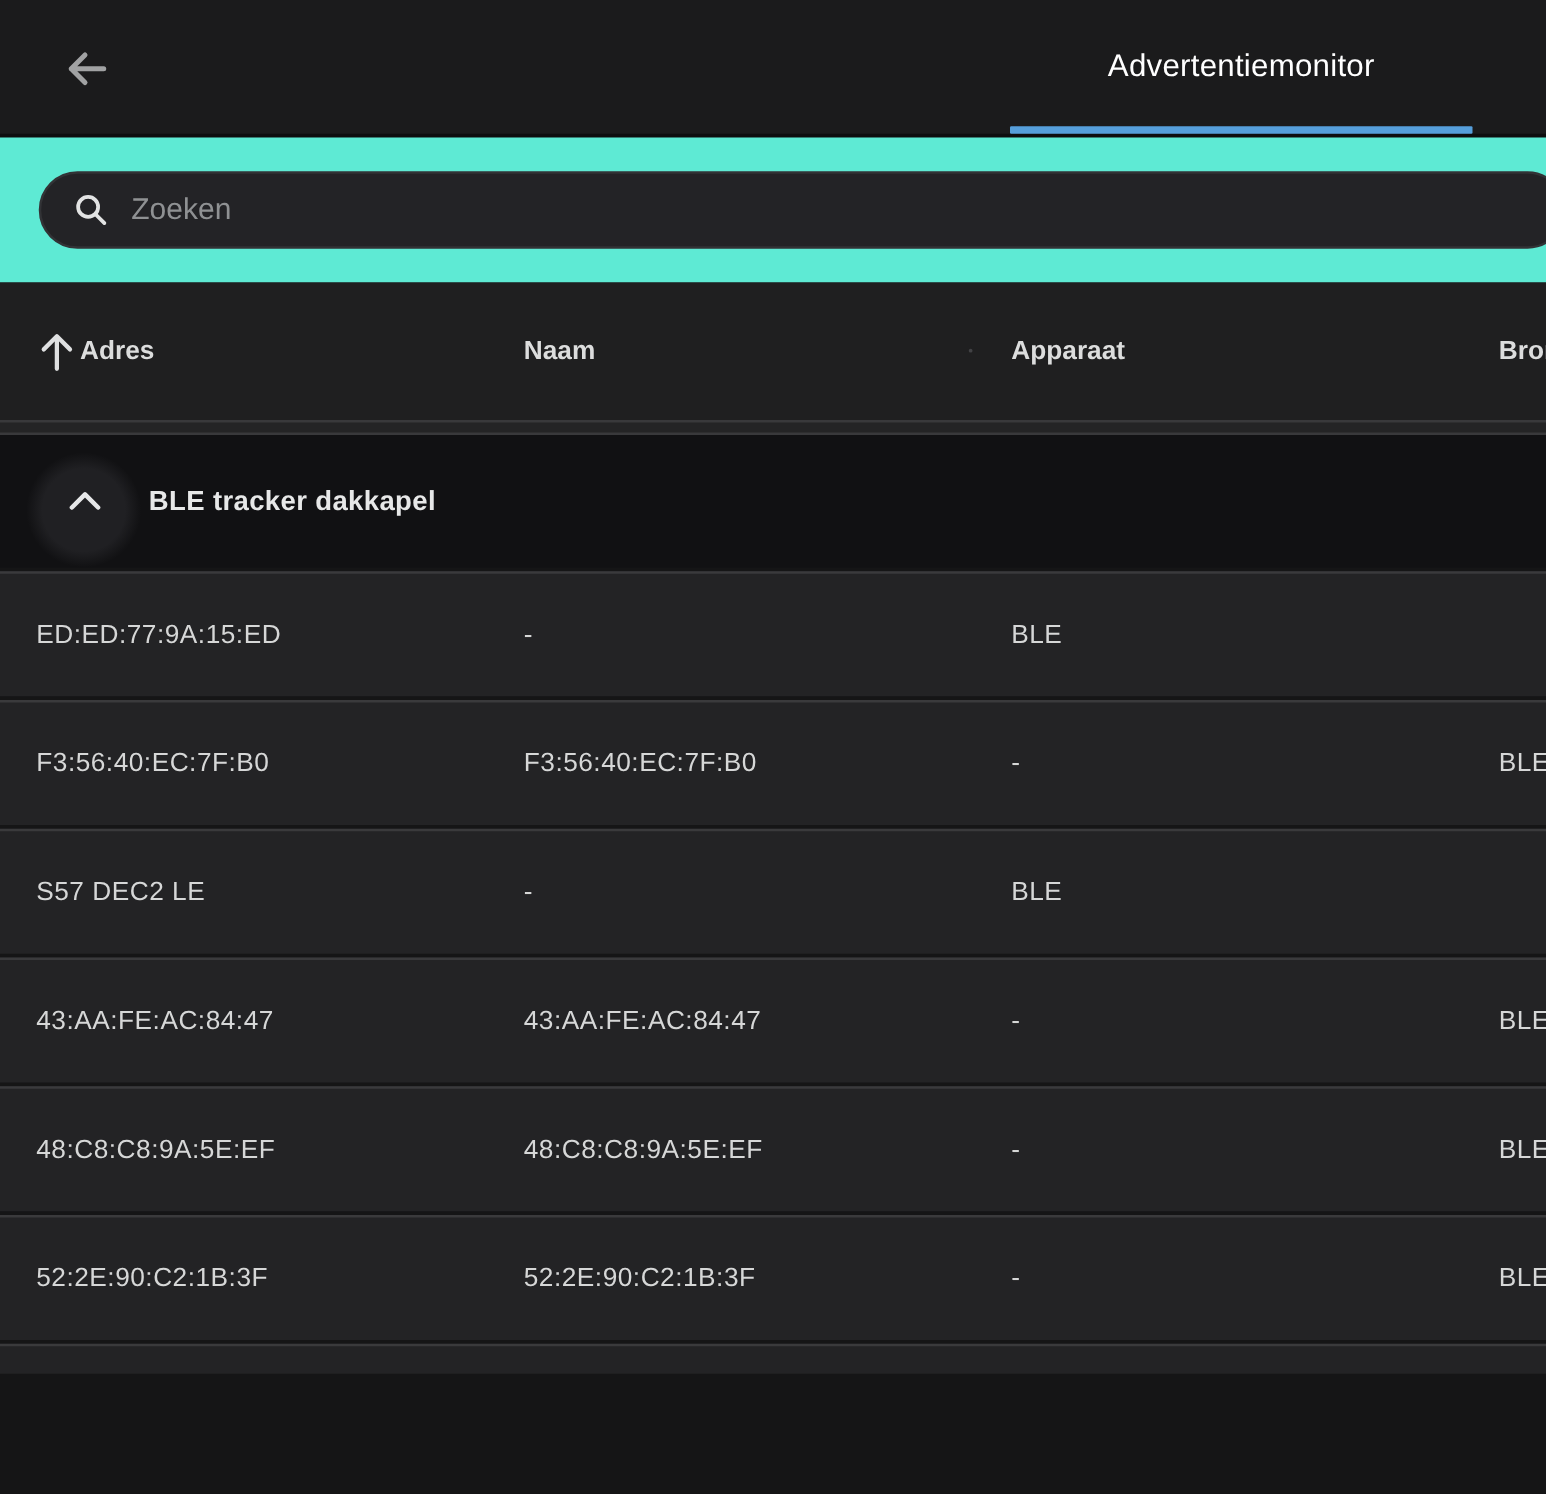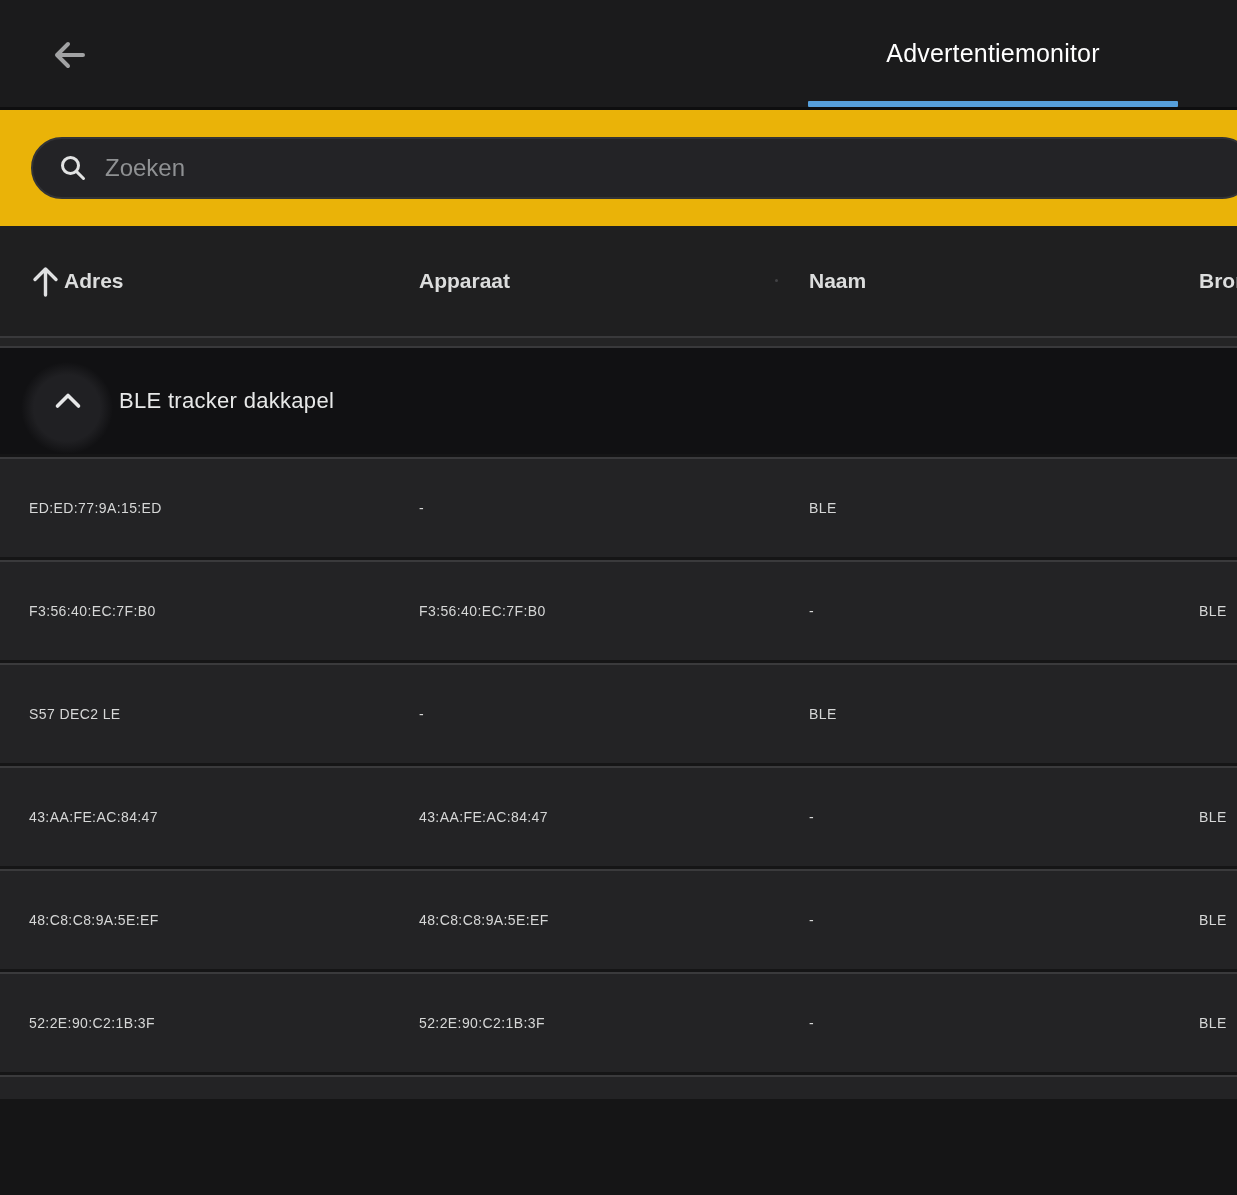--- a/index.html
+++ b/index.html
@@ -26,21 +26,21 @@
   .tab{
     position:absolute;left:808px;top:0;width:370px;height:107px;
     display:flex;align-items:center;justify-content:center;
     color:#ffffff;font-size:25px;letter-spacing:.2px;cursor:pointer;
   }
   .tab-indicator{
     position:absolute;left:0;bottom:0;width:100%;height:6px;
     background:#569fdb;border-radius:1px;
   }
   
-  .search-section{height:116px;background:#eab308;position:relative;}
+  .search-section{height:116px;background:#5eead4;position:relative;}
   .search-box{
     position:absolute;left:31px;top:27px;right:-16px;height:62px;
     background:#232326;border:2px solid #323336;border-radius:32px;
     box-sizing:border-box;display:flex;align-items:center;
     padding-left:25px;gap:17px;cursor:text;
   }
   .search-placeholder{color:#8f9193;font-size:24px;}
   
   .thead{
     height:110px;background:#1f1f20;
@@ -66,29 +66,29 @@
   }
   .ripple{
     position:absolute;left:21px;top:14px;width:92px;height:92px;border-radius:50%;
     background:radial-gradient(closest-side,#202023 72%,rgba(32,32,35,0) 100%);
   }
   .chevron-wrap{
     position:absolute;left:52px;top:50%;transform:translateY(-50%);
     width:32px;height:22px;display:flex;align-items:center;justify-content:center;
   }
   .group-label{
-    margin-left:119px;color:#e7e8e8;font-size:22px;font-weight:400;
+    margin-left:119px;color:#e7e8e8;font-size:22px;font-weight:700;
     letter-spacing:.3px;position:relative;
   }
   .row{
     height:100px;background:#232325;margin-top:3px;
     border-top:2px solid #3a3a3c;box-sizing:border-box;
     display:grid;grid-template-columns:390px 390px 390px 1fr;
     padding-left:29px;align-items:center;
-    color:#d6d7d7;font-size:14px;letter-spacing:.4px;
+    color:#d6d7d7;font-size:21px;letter-spacing:.4px;
     overflow:hidden;white-space:nowrap;cursor:pointer;
   }
   .row.partial{height:24px;}
   .cell{white-space:nowrap;}
 </style>
 </head>
 <body>
 
 <header class="appbar">
   <div class="back-btn">
@@ -118,22 +118,22 @@
 
 <div class="thead">
   <div class="th-first">
     <span style="display:flex;">
       <svg width="29" height="33" viewBox="0 0 29 33">
         <path d="M14.5 30 V5 M4 14.5 L14.5 4 L25 14.5" fill="none" stroke="#dfe0e1" stroke-width="3.4" stroke-linecap="round" stroke-linejoin="round"></path>
       </svg>
     </span>
     <span>Adres</span>
   </div>
+  <div>Naam</div>
   <div>Apparaat</div>
-  <div>Naam</div>
   <div>Bron</div>
   <div class="col-dot"></div>
 </div>
 
 <div class="scroll-strip"></div>
 
 <main id="table-body">
   <div class="group-header">
       <div class="ripple"></div>
     <div class="chevron-wrap">

